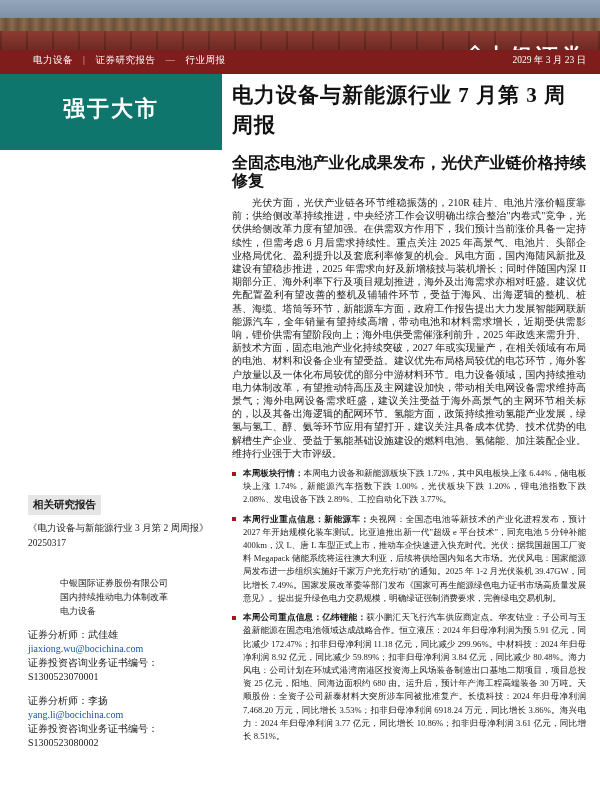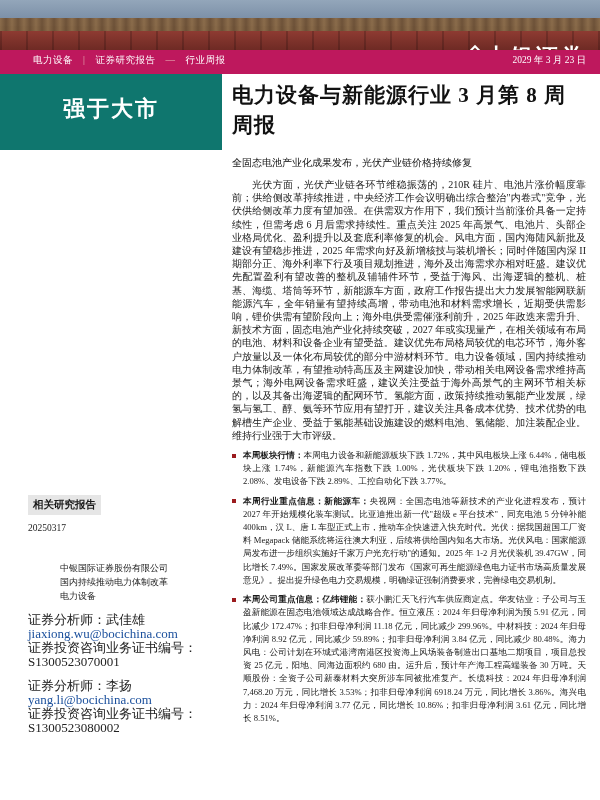--- a/index.html
+++ b/index.html
@@ -46,21 +46,21 @@
   }
   .logo-mark .dot{
     position:absolute;left:8px;top:8px;width:6px;height:6px;background:#fff;border-radius:50%;
   }
   .logo-text{
     color:#ffffff;font-size:22px;letter-spacing:3px;font-family:"Liberation Serif",serif;font-weight:bold;
   }
   
   .redbar{
     position:absolute;left:0;top:50px;width:600px;height:24px;
-    background:#be185d;
+    background:#7f1d1d;
   }
   .redbar .tags{
     position:absolute;left:28px;top:4px;color:#fff;font-size:9.5px;letter-spacing:.5px;
   }
   .redbar .tags span{padding:0 5px;}
   .redbar .sep{color:#e7b8b8;}
   .dateline{
     position:absolute;right:14px;top:4px;color:#fff;font-size:9.5px;
   }
   
@@ -77,31 +77,31 @@
     color:#ffffff;font-size:22px;font-weight:bold;letter-spacing:2px;
   }
   .left-inner{position:absolute;left:28px;top:420px;width:186px;}
   .sec-title{
     font-size:10.5px;color:#1a1a1a;background:#e6e6e6;padding:3px 5px;font-weight:bold;
     display:inline-block;margin-bottom:6px;
   }
   .rel-item{font-size:9.5px;line-height:15px;color:#222;}
   .rel-date{font-size:9.5px;line-height:15px;color:#222;margin-bottom:25px;}
   .firm{font-size:9.5px;line-height:15px;color:#222;}
-  .analyst{font-size:13px;line-height:14px;color:#222;margin-top:10px;}
+  .analyst{font-size:10px;line-height:14px;color:#222;margin-top:10px;}
   .analyst .mail{color:#1a4f9c;}
   
   .rightcol{
     position:absolute;left:232px;top:80px;width:354px;
   }
   .doc-title{
     font-size:21px;font-weight:bold;line-height:30px;color:#111;letter-spacing:1px;
   }
   .doc-sub{
-    margin-top:14px;font-size:10px;font-weight:normal;line-height:18px;color:#111;text-align:justify;
+    margin-top:14px;font-size:16px;font-weight:bold;line-height:18px;color:#111;text-align:justify;
   }
   .para{
     margin-top:6px;font-size:10px;line-height:13.2px;color:#1a1a1a;text-align:justify;
     text-indent:2em;
   }
   .bullets{margin-top:7px;}
   .bullet{
     position:relative;padding-left:11px;margin-bottom:6px;
     font-size:8.6px;line-height:13.2px;color:#1a1a1a;text-align:justify;
   }
@@ -135,20 +135,21 @@
   <div class="dateline">2029 年 3 月 23 日</div>
 </div>
 
 <div class="leftcol">
   <div class="rating-block">
     <div class="rating-text">强于大市</div>
   </div>
 
   <div class="left-inner">
     <div class="sec-title">相关研究报告</div>
+    <div class="rel-item">《电力设备与新能源行业 3 月第 2 周周报》</div>
     <div class="rel-date">20250317</div>
 
     <div class="firm left-foot">中银国际证券股份有限公司</div>
     <div class="firm left-foot">国内持续推动电力体制改革</div>
     <div class="firm left-foot">电力设备</div>
 
     <div class="analyst">
       <div><span>证券分析师：</span><span>武佳雄</span></div>
       <div class="mail">jiaxiong.wu@bocichina.com</div>
       <div><span>证券投资咨询业务证书编号：</span><span>S1300523070001</span></div>
@@ -156,21 +157,21 @@
 
     <div class="analyst">
       <div><span>证券分析师：</span><span>李扬</span></div>
       <div class="mail">yang.li@bocichina.com</div>
       <div><span>证券投资咨询业务证书编号：</span><span>S1300523080002</span></div>
     </div>
   </div>
 </div>
 
 <div class="rightcol">
-  <div class="doc-title">电力设备与新能源行业 3 月第 8 周周报</div>
+  <div class="doc-title">电力设备与新能源行业 7 月第 3 周周报</div>
   <div class="doc-sub">全固态电池产业化成果发布，光伏产业链价格持续修复</div>
   <div class="para">光伏方面，光伏产业链各环节维稳振荡的，210R 硅片、电池片涨价幅度靠前；供给侧改革持续推进，中央经济工作会议明确出综合整治"内卷式"竞争，光伏供给侧改革力度有望加强。在供需双方作用下，我们预计当前涨价具备一定持续性，但需考虑 6 月后需求持续性。重点关注 2025 年高景气、电池片、头部企业格局优化、盈利提升以及套底利率修复的机会。风电方面，国内海陆风新批及建设有望稳步推进，2025 年需求向好及新增核技与装机增长；同时伴随国内深 II 期部分正、海外利率下行及项目规划推进，海外及出海需求亦相对旺盛。建议优先配置盈利有望改善的整机及辅辅件环节，受益于海风、出海逻辑的整机、桩基、海缆、塔筒等环节，新能源车方面，政府工作报告提出大力发展智能网联新能源汽车，全年销量有望持续高增，带动电池和材料需求增长，近期受供需影响，锂价供需有望阶段向上；海外电供受需催涨利前升，2025 年政迭来需升升、新技术方面，固态电池产业化持续突破，2027 年或实现量产，在相关领域有布局的电池、材料和设备企业有望受益。建议优先布局格局较优的电芯环节，海外客户放量以及一体化布局较优的部分中游材料环节。电力设备领域，国内持续推动电力体制改革，有望推动特高压及主网建设加快，带动相关电网设备需求维持高景气；海外电网设备需求旺盛，建议关注受益于海外高景气的主网环节相关标的，以及其备出海逻辑的配网环节。氢能方面，政策持续推动氢能产业发展，绿氢与氢工、醇、氨等环节应用有望打开，建议关注具备成本优势、技术优势的电解槽生产企业、受益于氢能基础设施建设的燃料电池、氢储能、加注装配企业。维持行业强于大市评级。</div>
 
   <div class="bullets">
     <div class="bullet">
       <b>本周板块行情：</b><span>本周电力设备和新能源板块下跌 1.72%，其中风电板块上涨 6.44%，储电板块上涨 1.74%，新能源汽车指数下跌 1.00%，光伏板块下跌 1.20%，锂电池指数下跌 2.08%、发电设备下跌 2.89%、工控自动化下跌 3.77%。</span>
     </div>
     <div class="bullet">
       <b>本周行业重点信息：新能源车：</b><span>央视网：全国态电池等新技术的产业化进程发布，预计 2027 年开始规模化装车测试。比亚迪推出新一代"超级 e 平台技术"，同充电池 5 分钟补能 400km，汉 L、唐 L 车型正式上市，推动车企快速进入快充时代。光伏：据我国超国工厂资料 Megapack 储能系统将运往澳大利亚，后续将供给国内知名大市场。光伏风电：国家能源局发布进一步组织实施好千家万户光充行动"的通知。2025 年 1-2 月光伏装机 39.47GW，同比增长 7.49%。国家发展改革委等部门发布《国家可再生能源绿色电力证书市场高质量发展意见》。提出提升绿色电力交易规模，明确绿证强制消费要求，完善绿电交易机制。</span>
     </div>

